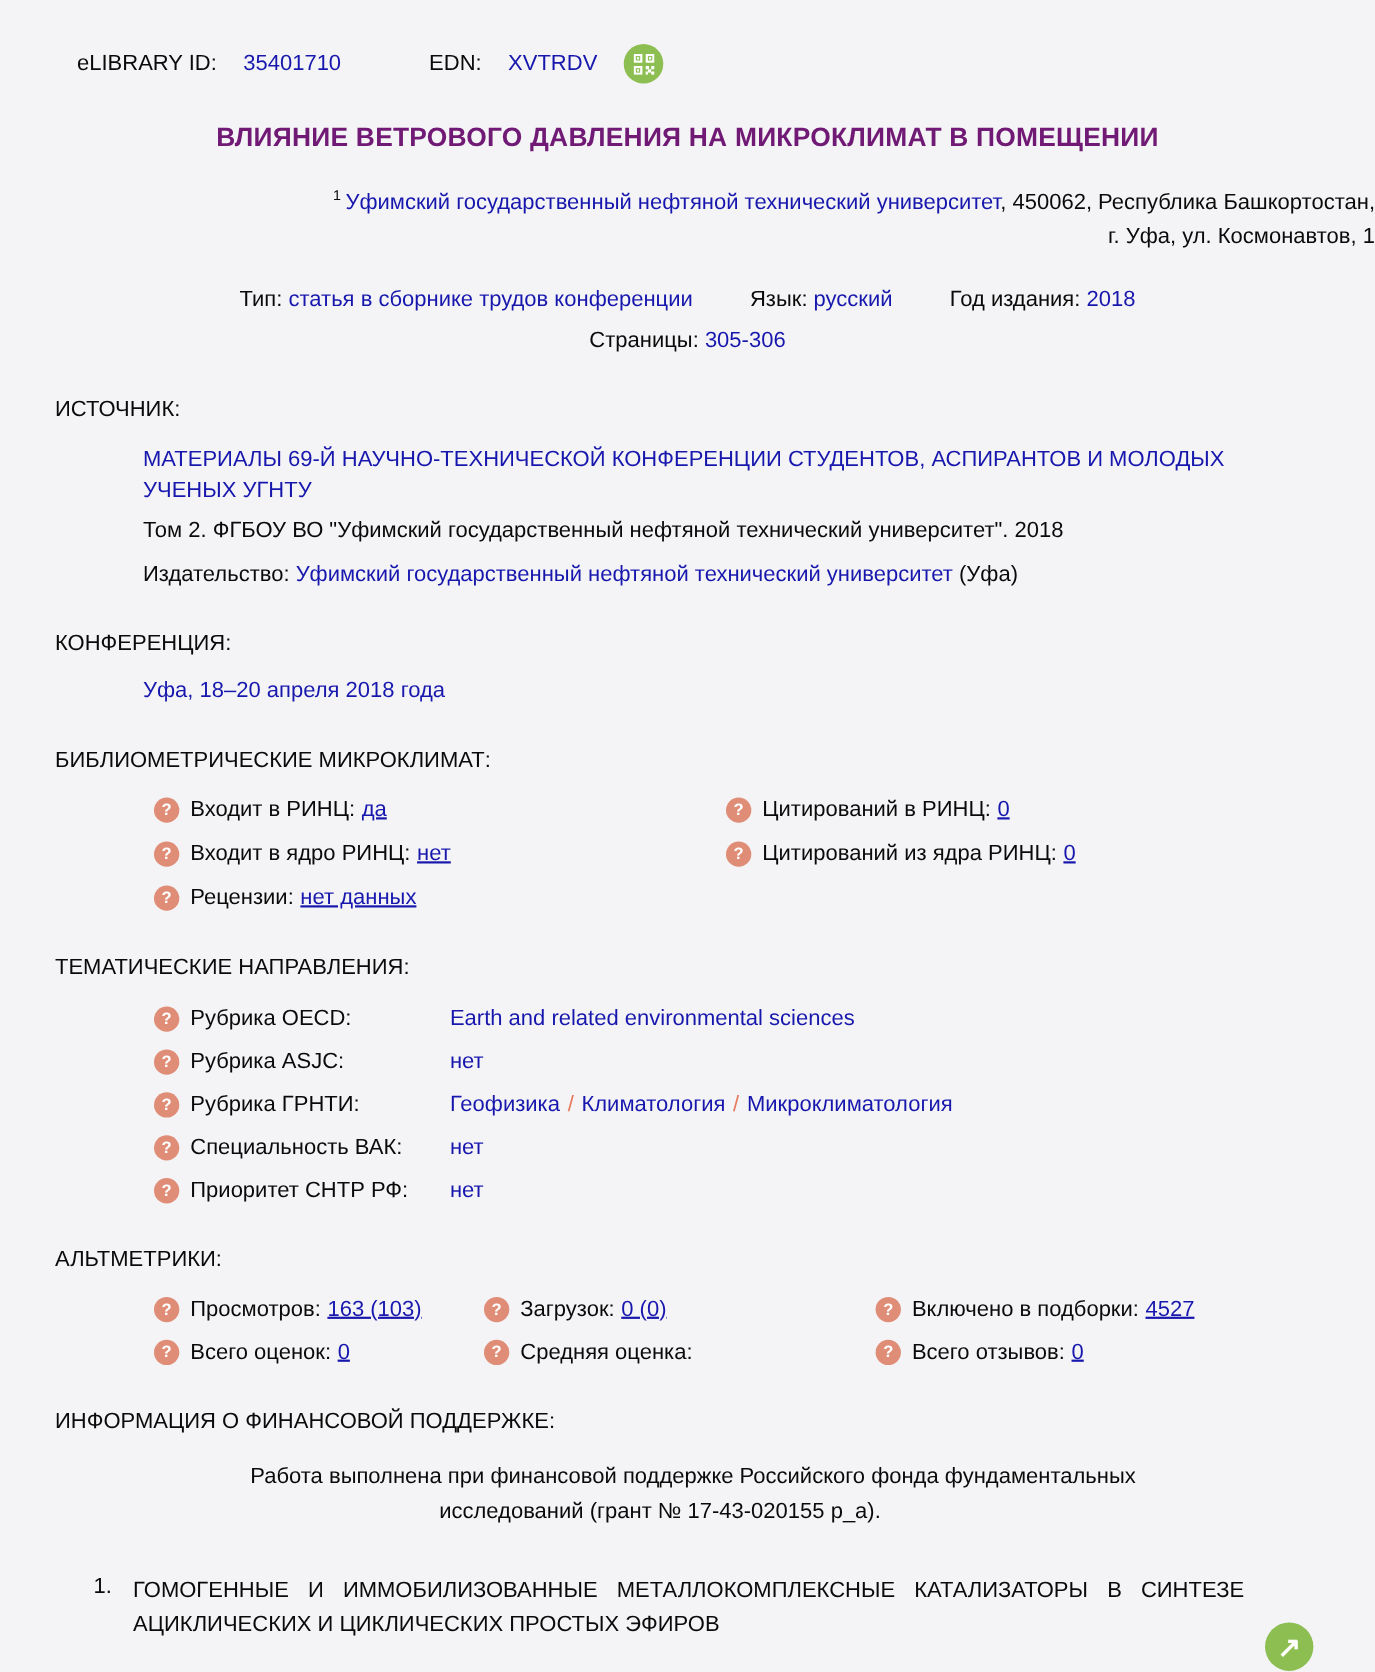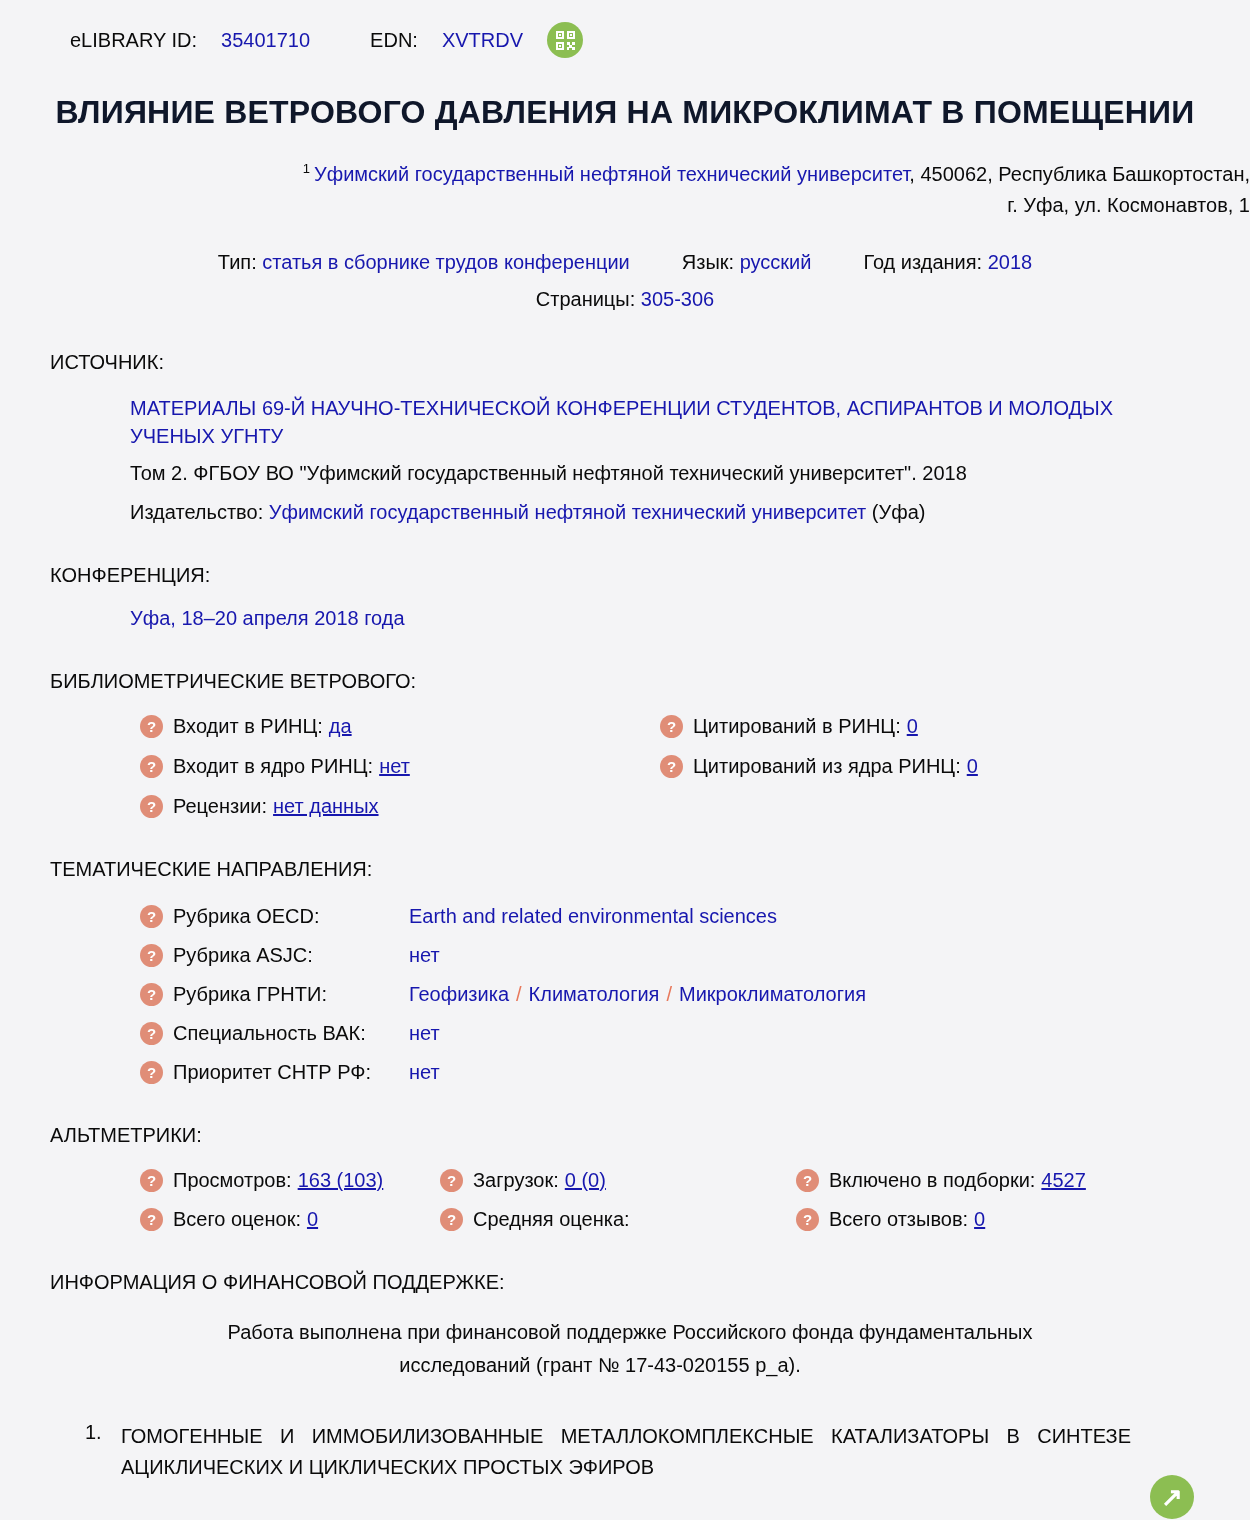--- a/index.html
+++ b/index.html
@@ -8,35 +8,35 @@
     background: #f4f4f6;
     font-family: "Liberation Sans", sans-serif;
     color: #0a0a0a;
     font-size: 20px;
     position: relative;
   }
   a, .link { color: #1717ae; text-decoration: none; cursor: pointer; }
   sup { font-size: 13px; }
 
   
-  .topbar { padding: 22px 0 0 70px; display: flex; align-items: center; }
+  .topbar { padding: 40px 0 0 70px; display: flex; align-items: center; }
   .topbar .lbl { color: #0a0a0a; }
   .topbar .val { margin-left: 24px; }
-  .topbar .edn-lbl { margin-left: 60px; }
+  .topbar .edn-lbl { margin-left: 80px; }
   .qr-btn {
     width: 36px; height: 36px; border-radius: 50%;
     background: #8cbe52; margin-left: 24px;
     display: inline-flex; align-items: center; justify-content: center;
     cursor: pointer; flex: none;
   }
 
   
   .title {
     margin-top: 36px; text-align: center;
-    color: #0f172a; font-size: 32px; font-weight: bold;
+    color: #701a75; font-size: 24px; font-weight: bold;
     letter-spacing: 0.2px;
   }
   .authors {
     margin-top: 40px; text-align: center;
     color: #15159c; font-weight: bold; font-size: 21px;
   }
   .authors a { color: #15159c; }
   .affiliation { margin-top: 28px; text-align: right; line-height: 1.55; }
   .affiliation sup { margin-right: 4px; }
 
@@ -175,21 +175,21 @@
       <a>Уфимский государственный нефтяной технический университет</a>
       <span>(Уфа)</span>
     </div>
   </div>
 
   <div class="sec-heading">КОНФЕРЕНЦИЯ:</div>
   <div class="sec-body">
     <a class="conf-date">Уфа, 18–20 апреля 2018 года</a>
   </div>
 
-  <div class="sec-heading">БИБЛИОМЕТРИЧЕСКИЕ ВЕТРОВОГО:</div>
+  <div class="sec-heading">БИБЛИОМЕТРИЧЕСКИЕ МИКРОКЛИМАТ:</div>
   <div class="bib-grid">
     <div class="metric c1">
       <span class="q-icon">?</span>
       <span>Входит в РИНЦ:</span>
       <a class="m-val">да</a>
     </div>
     <div class="metric c2">
       <span class="q-icon">?</span>
       <span>Цитирований в РИНЦ:</span>
       <a class="m-val">0</a>

